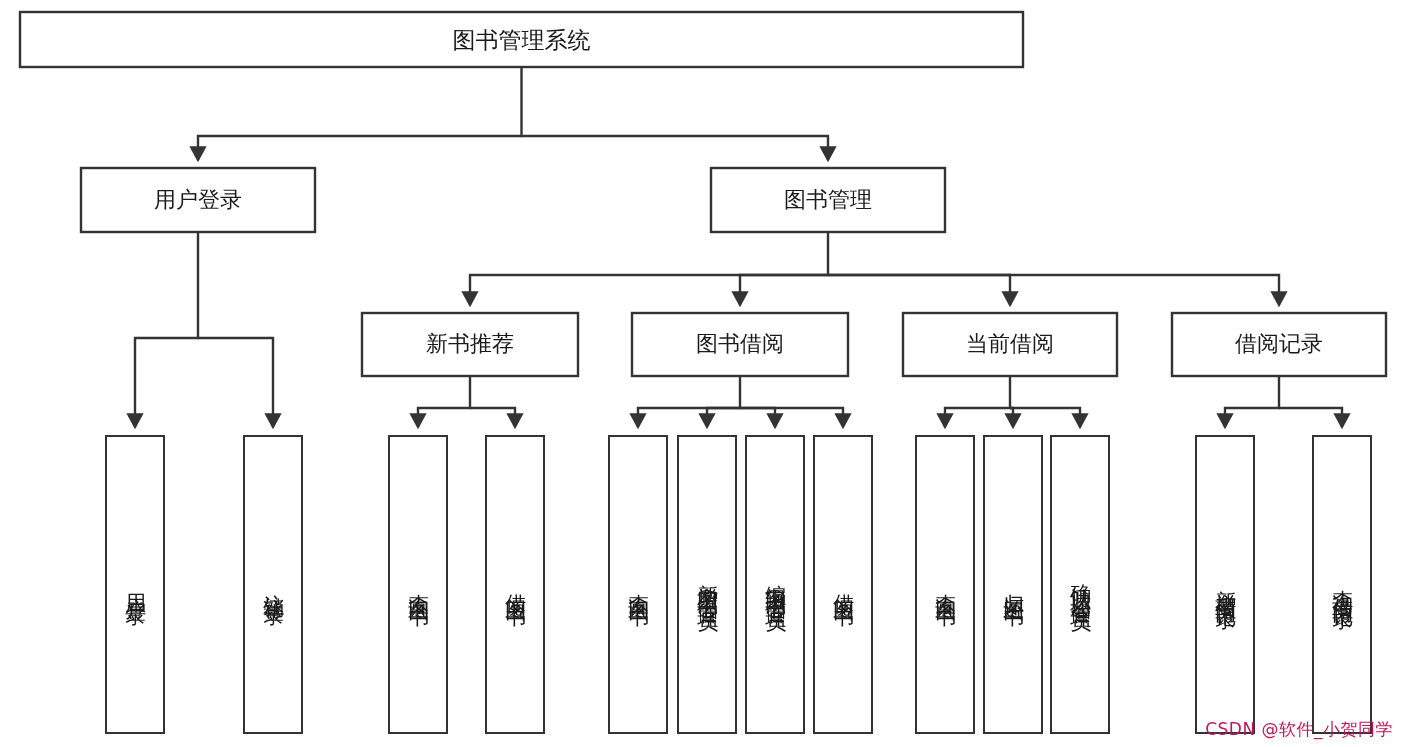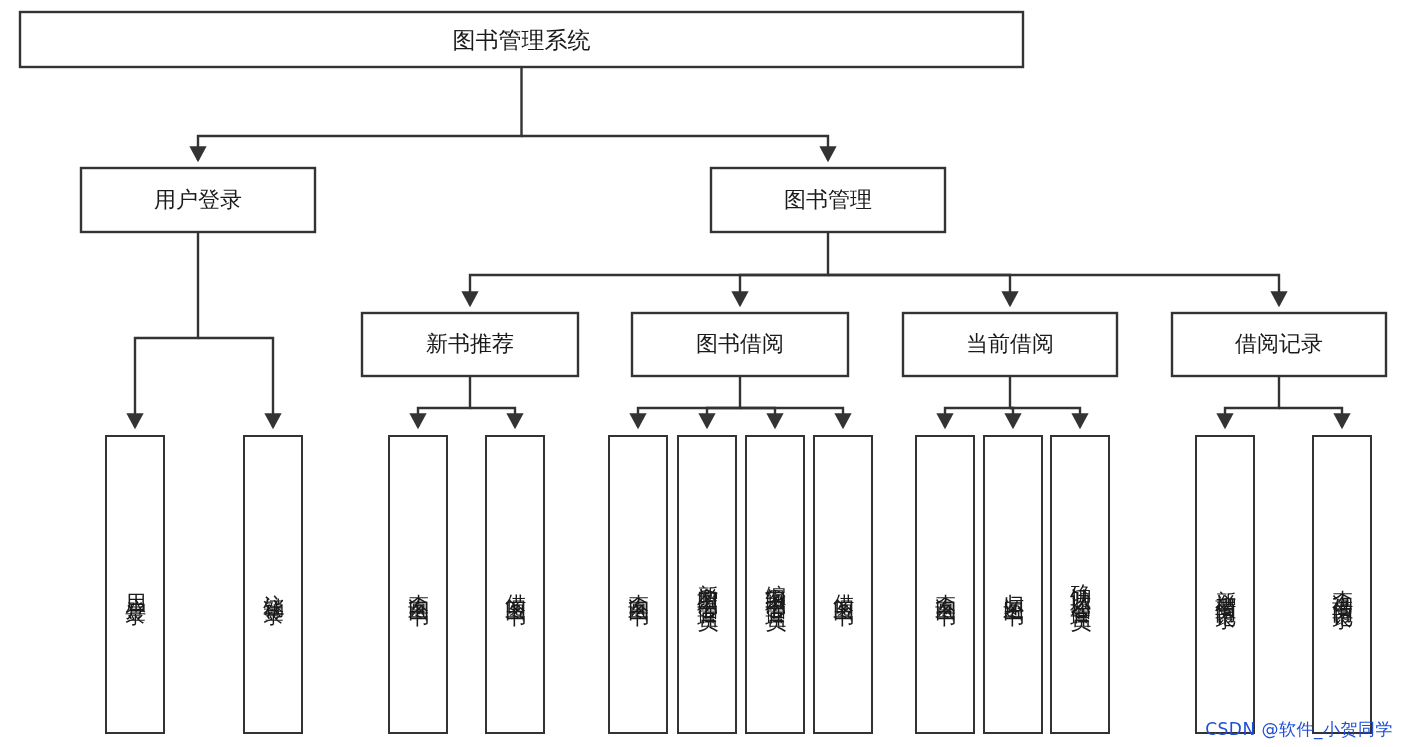--- a/index.html
+++ b/index.html
@@ -72,21 +72,21 @@
     color: #1a1a1a;
     white-space: nowrap;
     text-align: center;
   }
   .watermark {
     position: absolute;
     right: 12px;
     bottom: 6px;
     font-family: "DejaVu Sans", "Liberation Sans", sans-serif;
     font-size: 17px;
-    color: #1d4ed8;
+    color: #be185d;
     letter-spacing: 0.5px;
     white-space: nowrap;
     user-select: none;
   }
 </style>
 </head>
 <body>
 
 <svg id="diagram" viewBox="0 0 1405 747">
   <defs>

